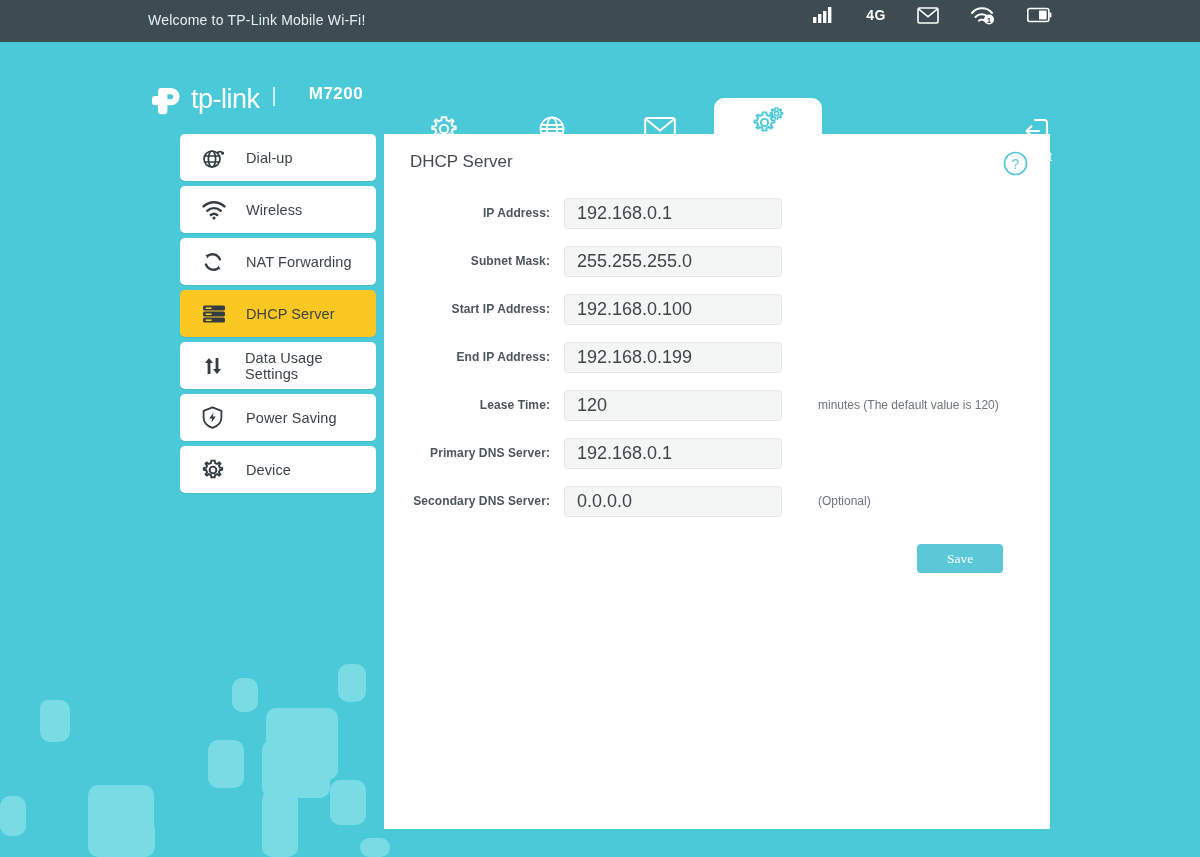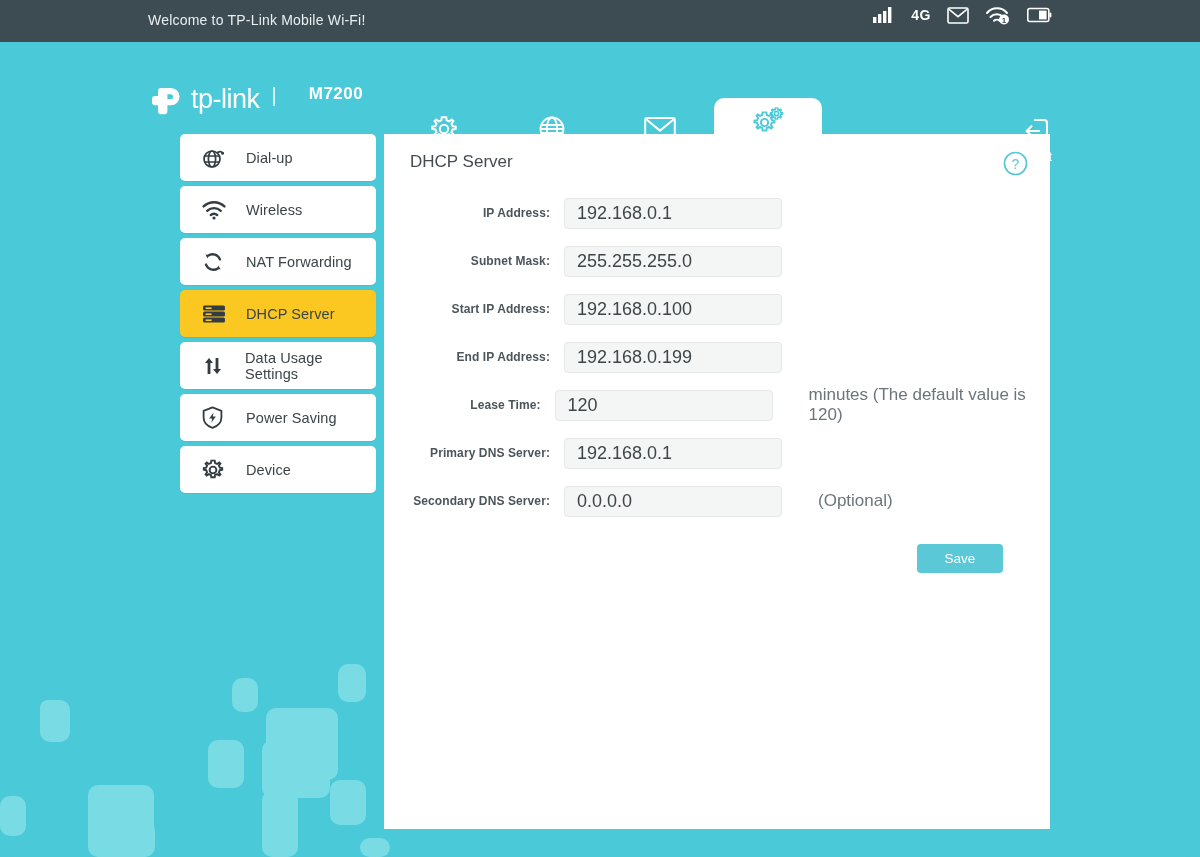--- a/index.html
+++ b/index.html
@@ -20,21 +20,21 @@
   .topbar {
     position: absolute; left: 0; top: 0; width: 1200px; height: 42px;
     background: #3d4c52; color: #e8eef0;
   }
   .topbar-welcome {
     position: absolute; left: 148px; top: 12px;
     font-size: 14px; color: #e9eff1; letter-spacing: .2px;
   }
   .topbar-icons {
     position: absolute; right: 148px; top: 0; height: 30px;
-    display: flex; align-items: center; gap: 16px;
+    display: flex; align-items: center; gap: 31px;
   }
   .ti { display: flex; align-items: center; justify-content: center; color: #fff; }
   .net-label { font-size: 14px; font-weight: bold; letter-spacing: .5px; color: #fff; }
 
   
   .header { position: absolute; left: 0; top: 42px; width: 1200px; height: 92px; }
   .logo { position: absolute; left: 148px; top: 42px; display: flex; align-items: flex-start; gap: 0; }
   .logo-mark { width: 40px; height: 40px; }
   .logo-word { font-size: 27px; color: #fff; letter-spacing: -.5px; margin-left: 3px; font-weight: 400; }
   .logo-div { color: #fff; font-size: 20px; margin: 0 10px 0 12px; opacity: .85; font-weight: 300;}
@@ -84,25 +84,25 @@
   .form-row { display: flex; align-items: center; height: 38px; margin-bottom: 10px; }
   .form-label {
     width: 180px; text-align: right; padding-right: 14px;
     font-size: 12px; font-weight: bold; color: #4c555a; letter-spacing: .1px;
   }
   .form-input {
     width: 218px; height: 31px; background: #f4f5f5; border: 1px solid #e6e7e7;
     border-radius: 4px; font-size: 18px; color: #3e4649; padding: 0 12px;
     font-family: "Liberation Sans", sans-serif; outline: none;
   }
-  .form-hint { font-size: 17px; color: #6c7579; margin-left: 12px; padding-left: 24px; }
+  .form-hint { font-size: 12px; color: #6c7579; margin-left: 12px; padding-left: 24px; }
   .save-row { display: flex; justify-content: flex-end; padding-right: 47px; margin-top: 24px; }
   .save-btn {
     width: 86px; height: 29px; background: #5ac8d6; border: none; border-radius: 4px;
-    color: #fff; font-size: 13.5px; cursor: pointer; font-family: Liberation Sans, sans-serif;
+    color: #fff; font-size: 13.5px; cursor: pointer; font-family: Liberation Serif, serif;
   }
 </style>
 </head>
 <body>
 
 <div id="app">
 
   <div class="bg-deco">
     <div class="elbow sq" style="left:40px; top:700px; width:30px; height:42px;"></div>
     <div class="elbow sq" style="left:40px; top:700px; width:16px; height:16px;"></div>

